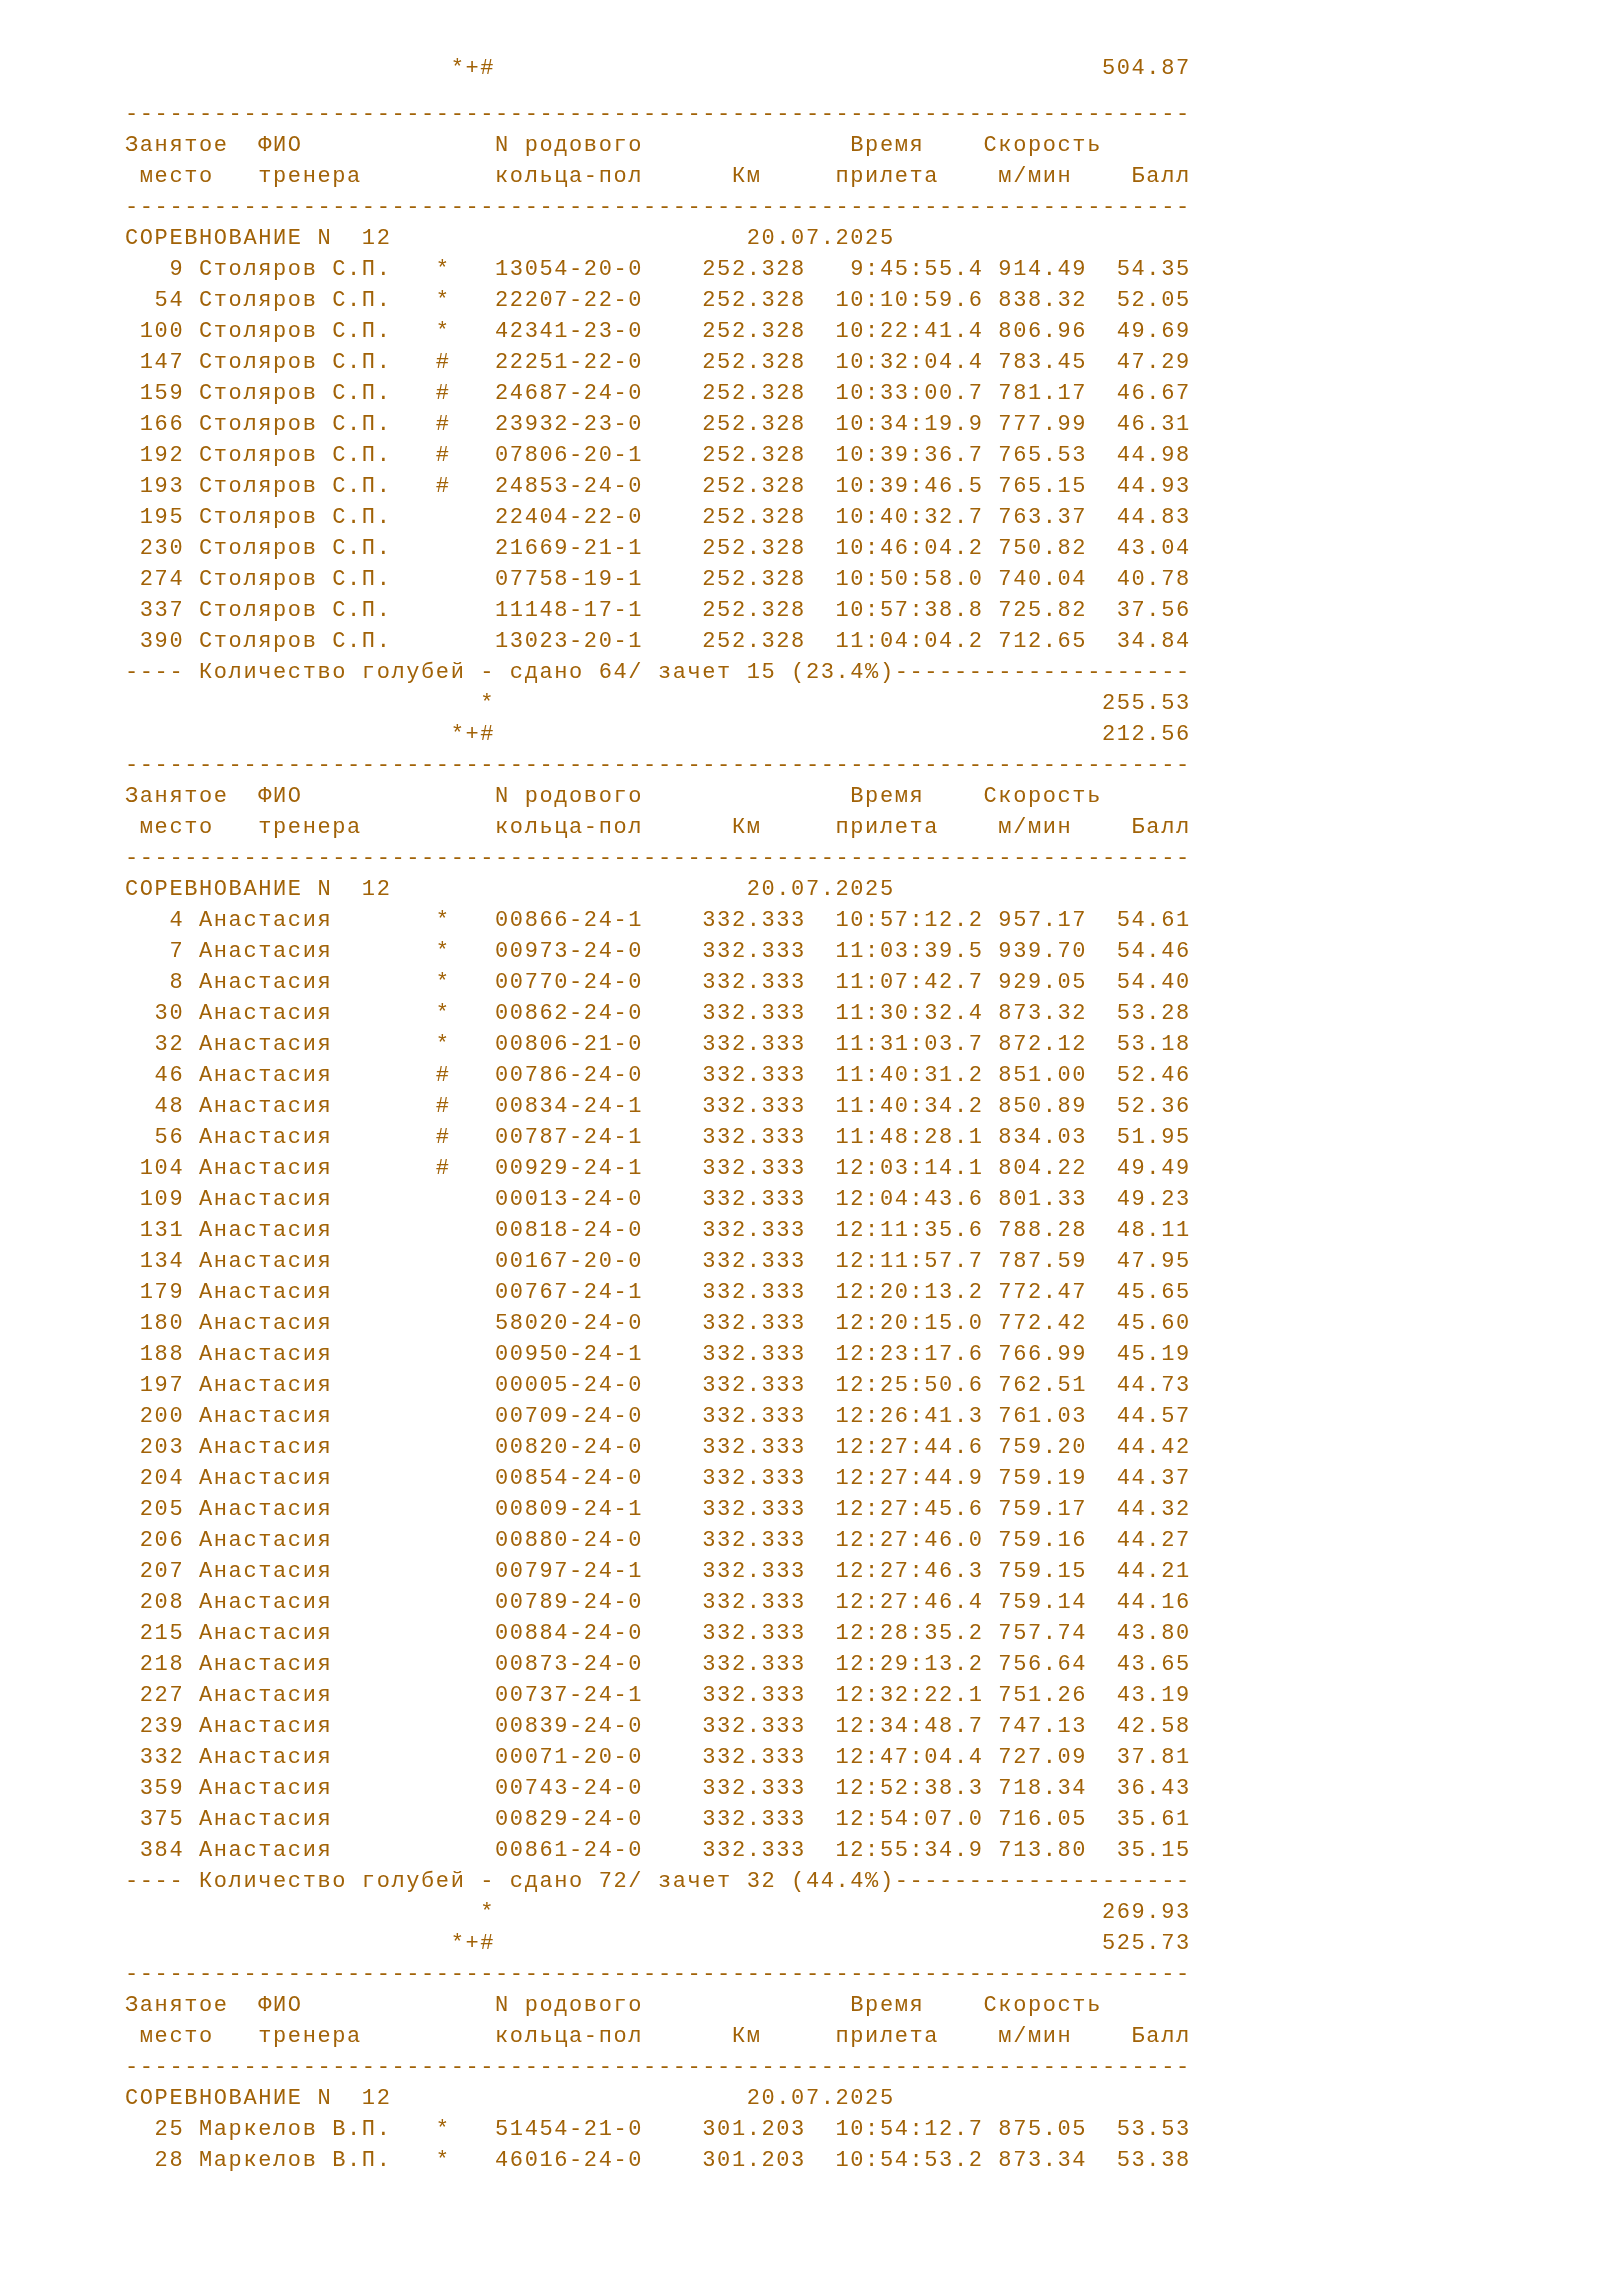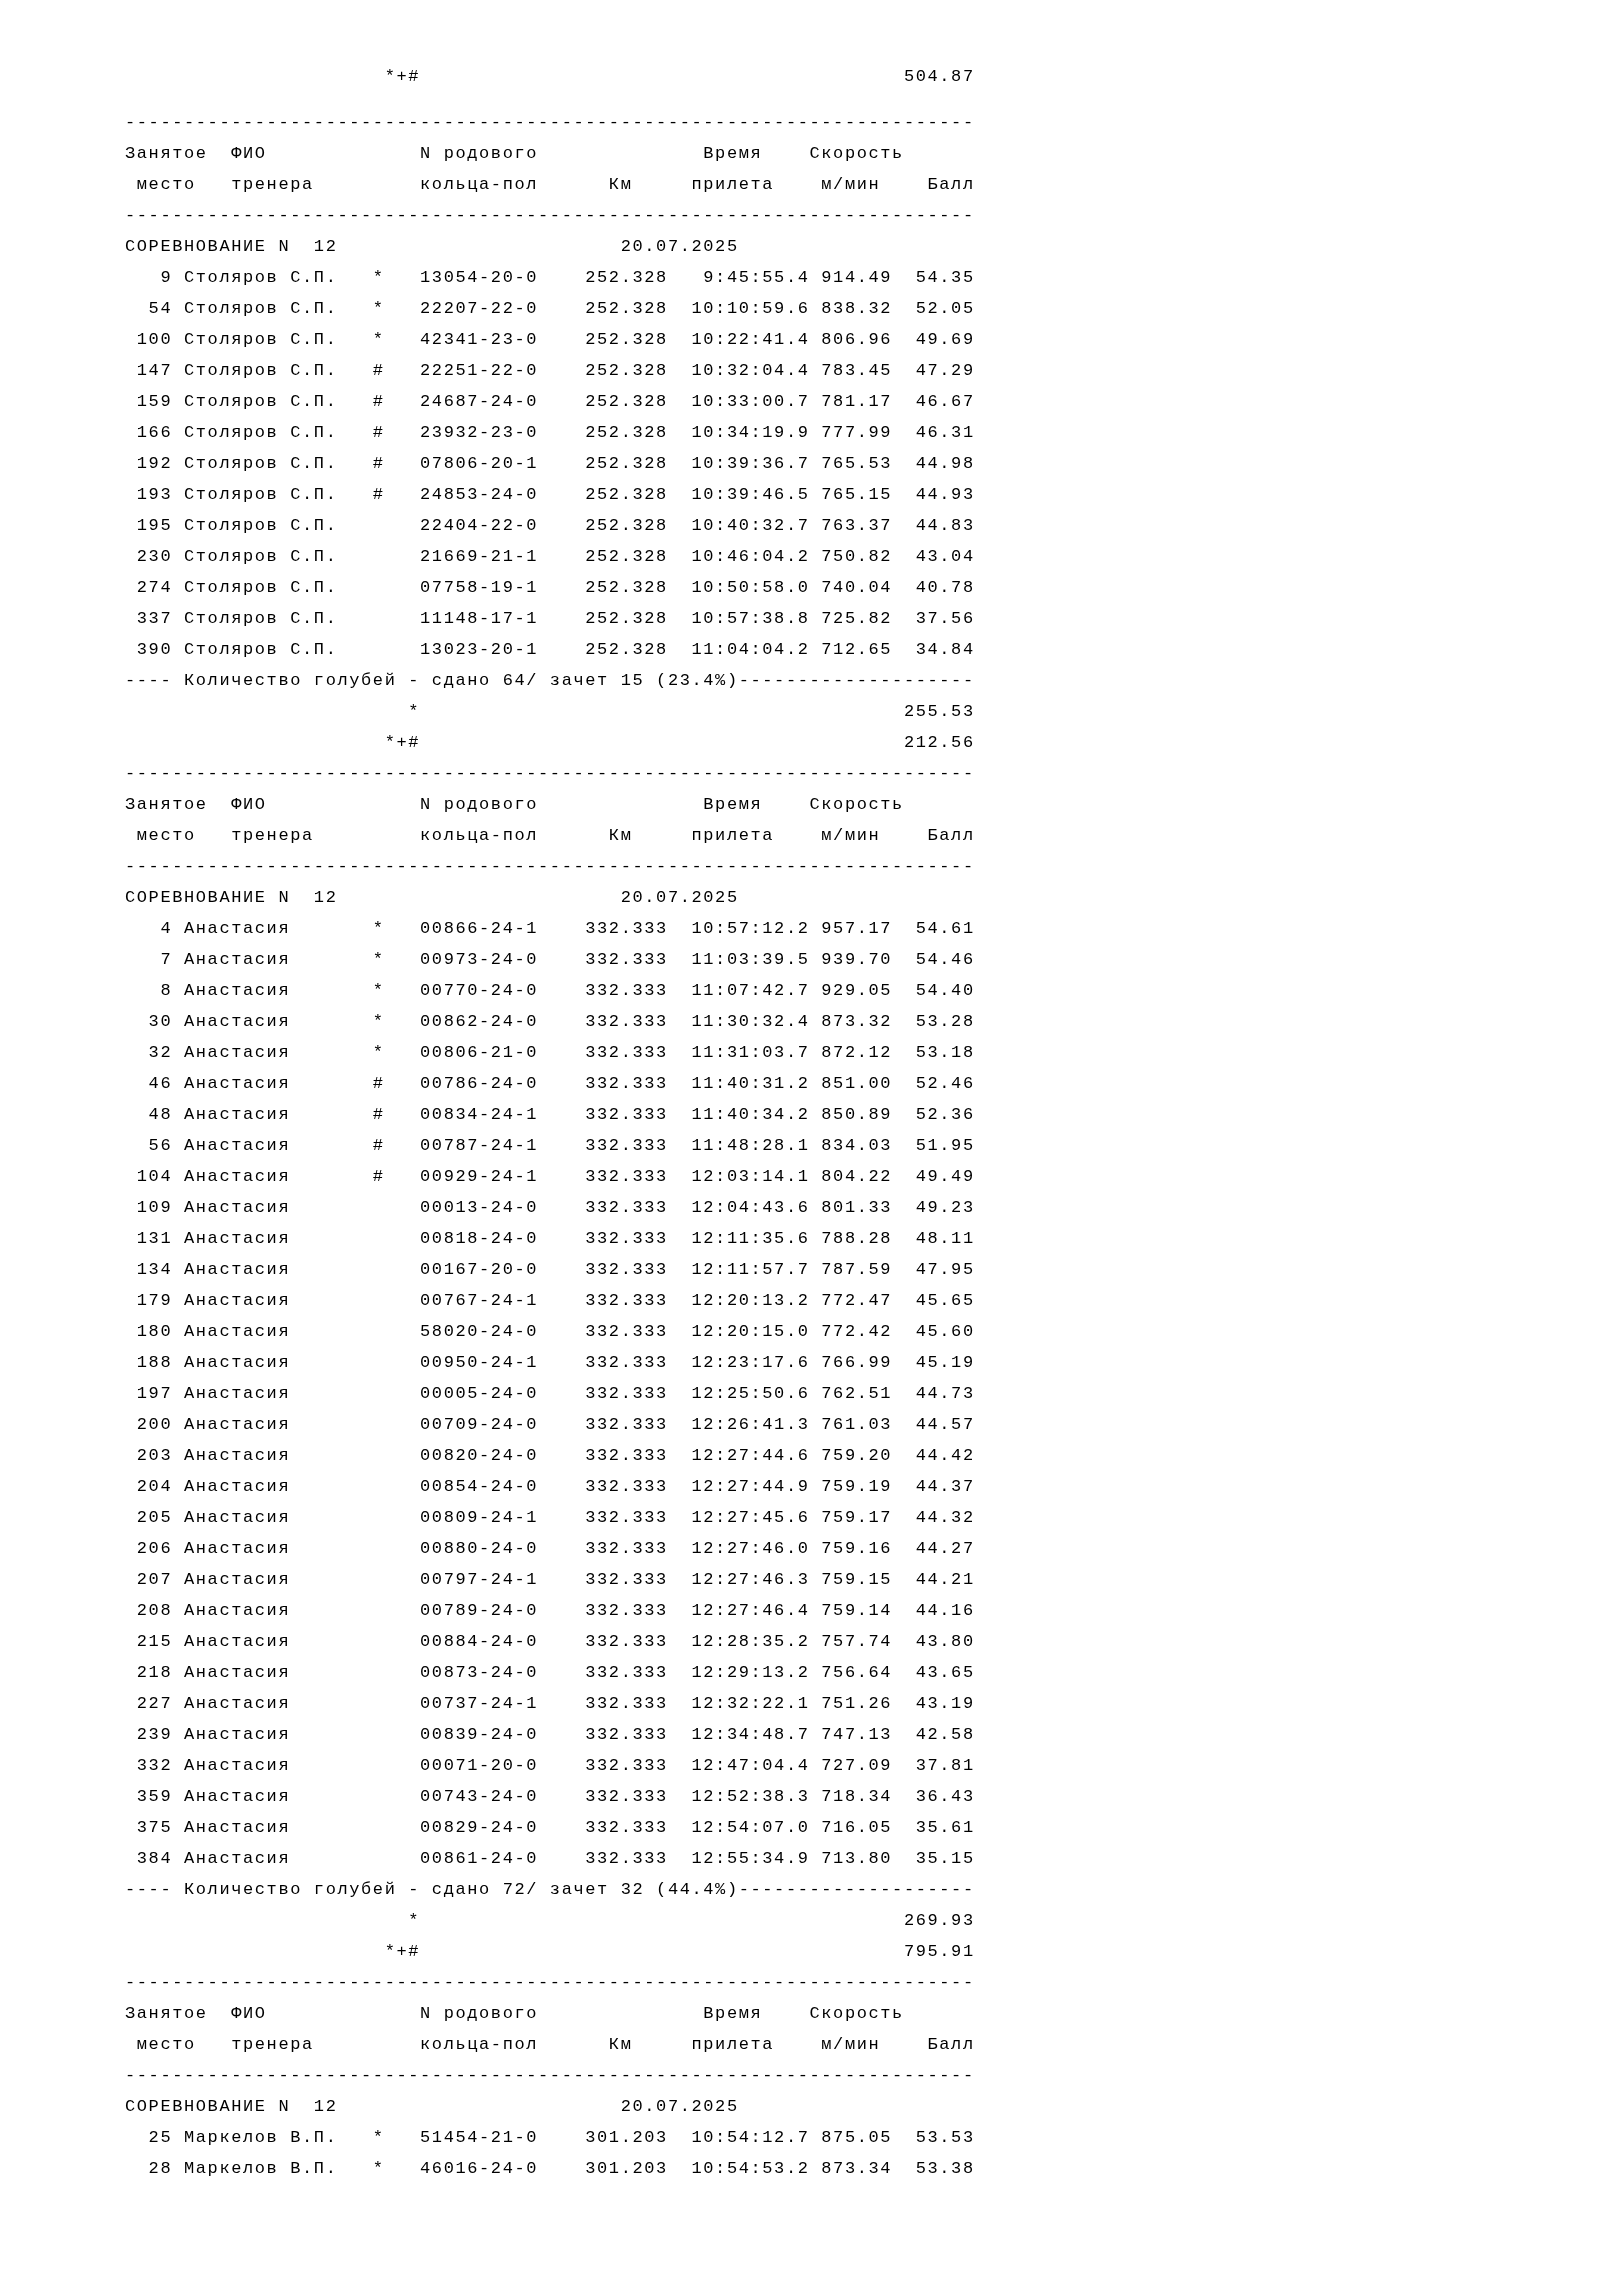--- a/index.html
+++ b/index.html
@@ -9,25 +9,24 @@
   }
   body {
     width: 1621px;
     height: 2293px;
     overflow: hidden;
   }
   .report {
     box-sizing: border-box;
     padding: 53px 0 0 125px;
     font-family: "Liberation Mono", "DejaVu Sans Mono", monospace;
-    font-size: 17px;
+    font-size: 22px;
     font-weight: 400;
-    color: #000000;
+    color: #a16207;
     letter-spacing: 1.6px;
-    margin-top: 8px;
   }
   .line {
     white-space: pre;
     line-height: 31px;
     height: 31px;
   }
   .after-gap {
     margin-bottom: 14.7px;
   }
 </style>
@@ -89,21 +88,21 @@
       <div class="line"> 215 Анастасия           00884-24-0    332.333  12:28:35.2 757.74  43.80</div>
       <div class="line"> 218 Анастасия           00873-24-0    332.333  12:29:13.2 756.64  43.65</div>
       <div class="line"> 227 Анастасия           00737-24-1    332.333  12:32:22.1 751.26  43.19</div>
       <div class="line"> 239 Анастасия           00839-24-0    332.333  12:34:48.7 747.13  42.58</div>
       <div class="line"> 332 Анастасия           00071-20-0    332.333  12:47:04.4 727.09  37.81</div>
       <div class="line"> 359 Анастасия           00743-24-0    332.333  12:52:38.3 718.34  36.43</div>
       <div class="line"> 375 Анастасия           00829-24-0    332.333  12:54:07.0 716.05  35.61</div>
       <div class="line"> 384 Анастасия           00861-24-0    332.333  12:55:34.9 713.80  35.15</div>
       <div class="line">---- Количество голубей - сдано 72/ зачет 32 (44.4%)--------------------</div>
       <div class="line">                        *                                         269.93</div>
-      <div class="line">                      *+#                                         795.91</div>
+      <div class="line">                      *+#                                         525.73</div>
       <div class="line">------------------------------------------------------------------------</div>
       <div class="line">Занятое  ФИО             N родового              Время    Скорость</div>
       <div class="line"> место   тренера         кольца-пол      Км     прилета    м/мин    Балл</div>
       <div class="line">------------------------------------------------------------------------</div>
       <div class="line">СОРЕВНОВАНИЕ N  12                        20.07.2025</div>
       <div class="line">  25 Маркелов В.П.   *   51454-21-0    301.203  10:54:12.7 875.05  53.53</div>
       <div class="line">  28 Маркелов В.П.   *   46016-24-0    301.203  10:54:53.2 873.34  53.38</div>
     </div>
 </div>
 

